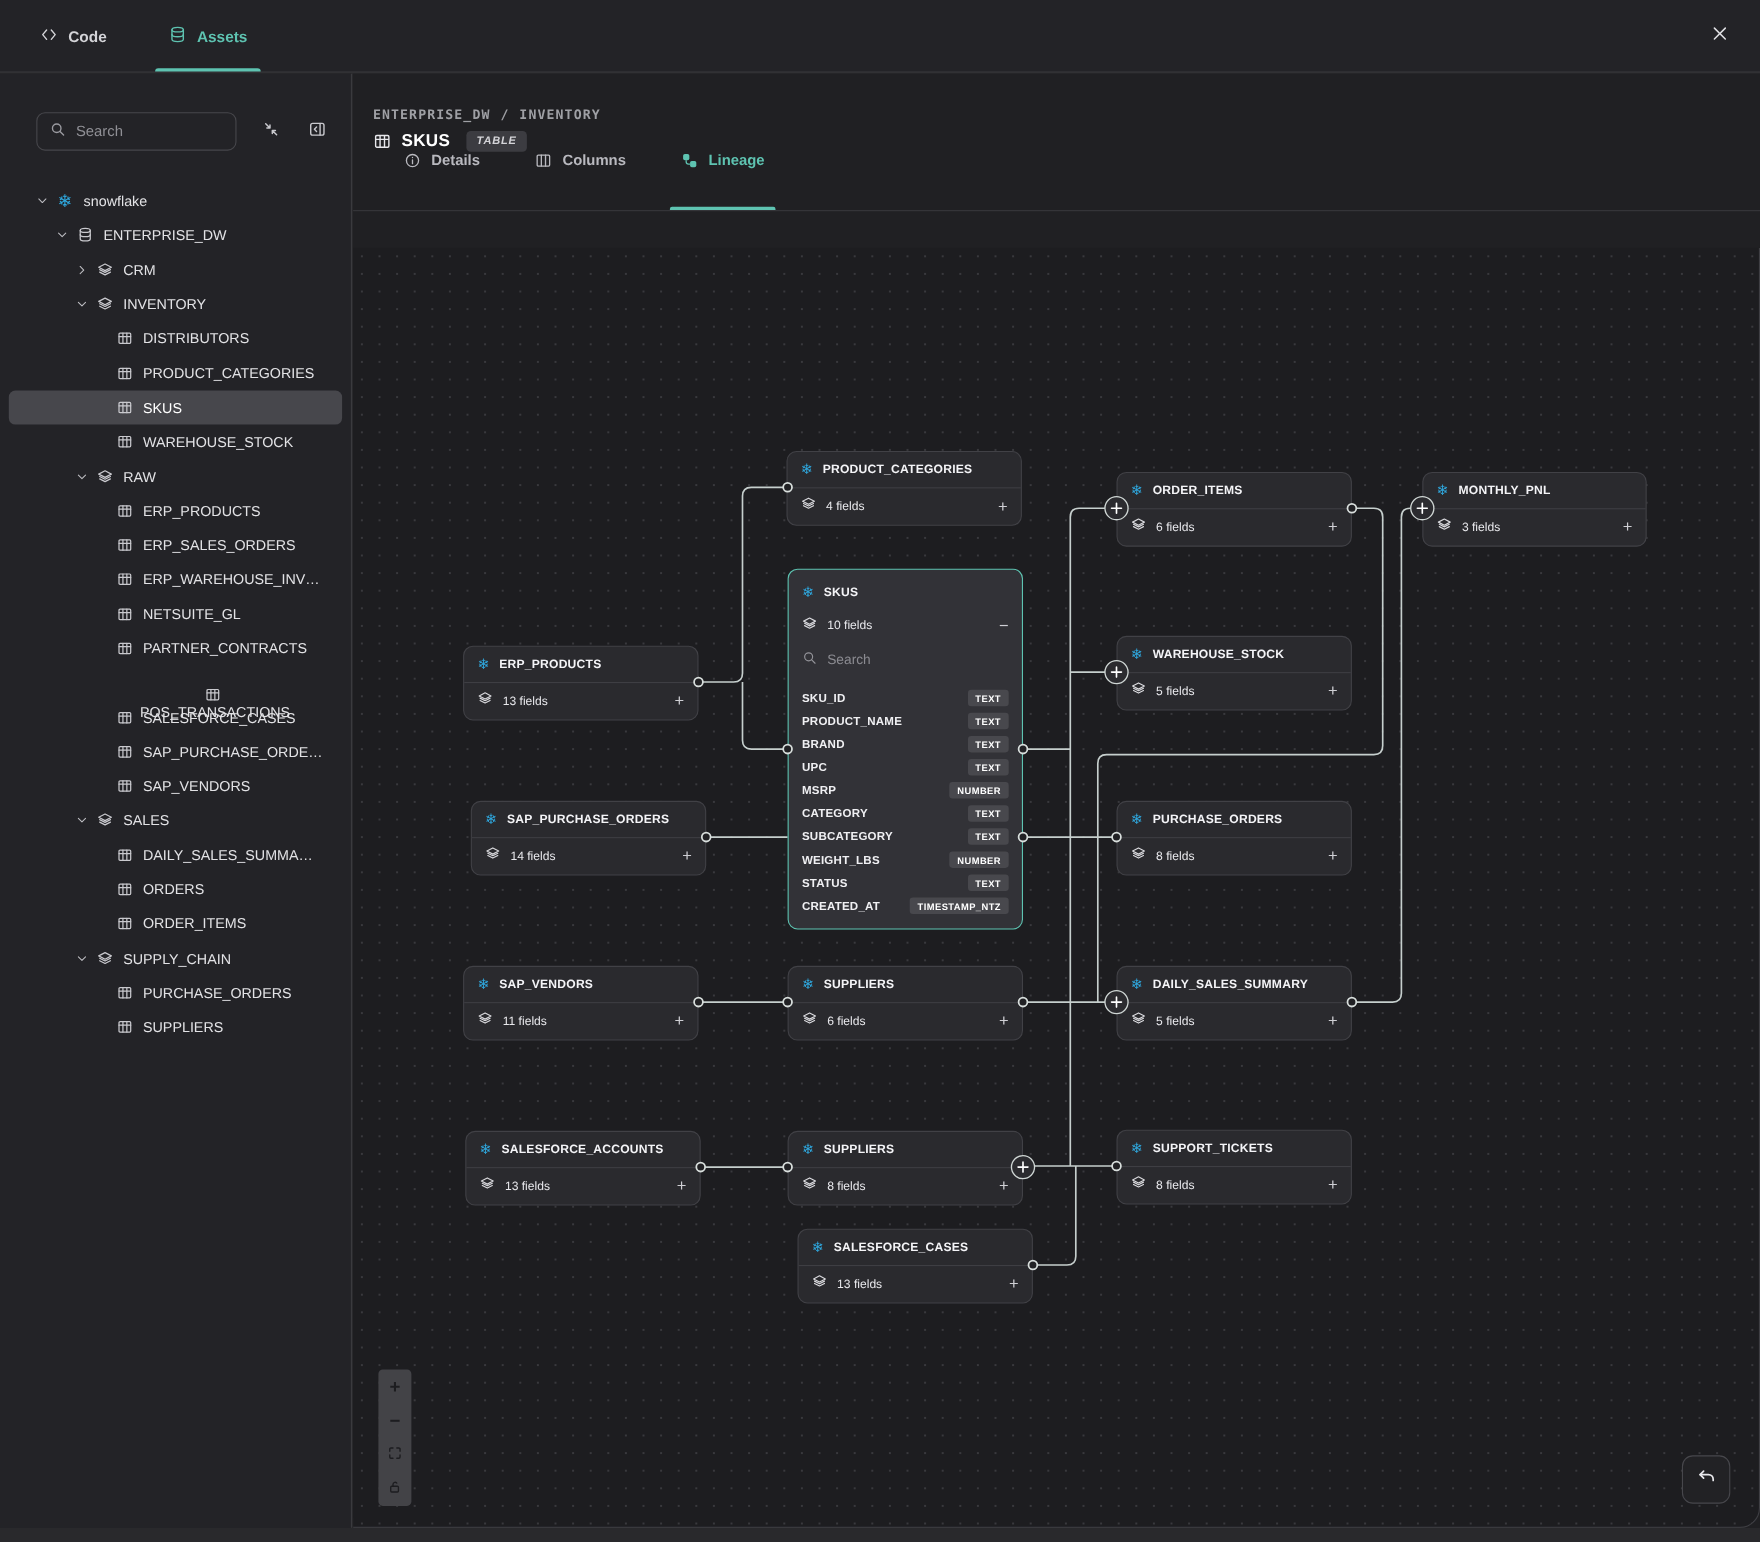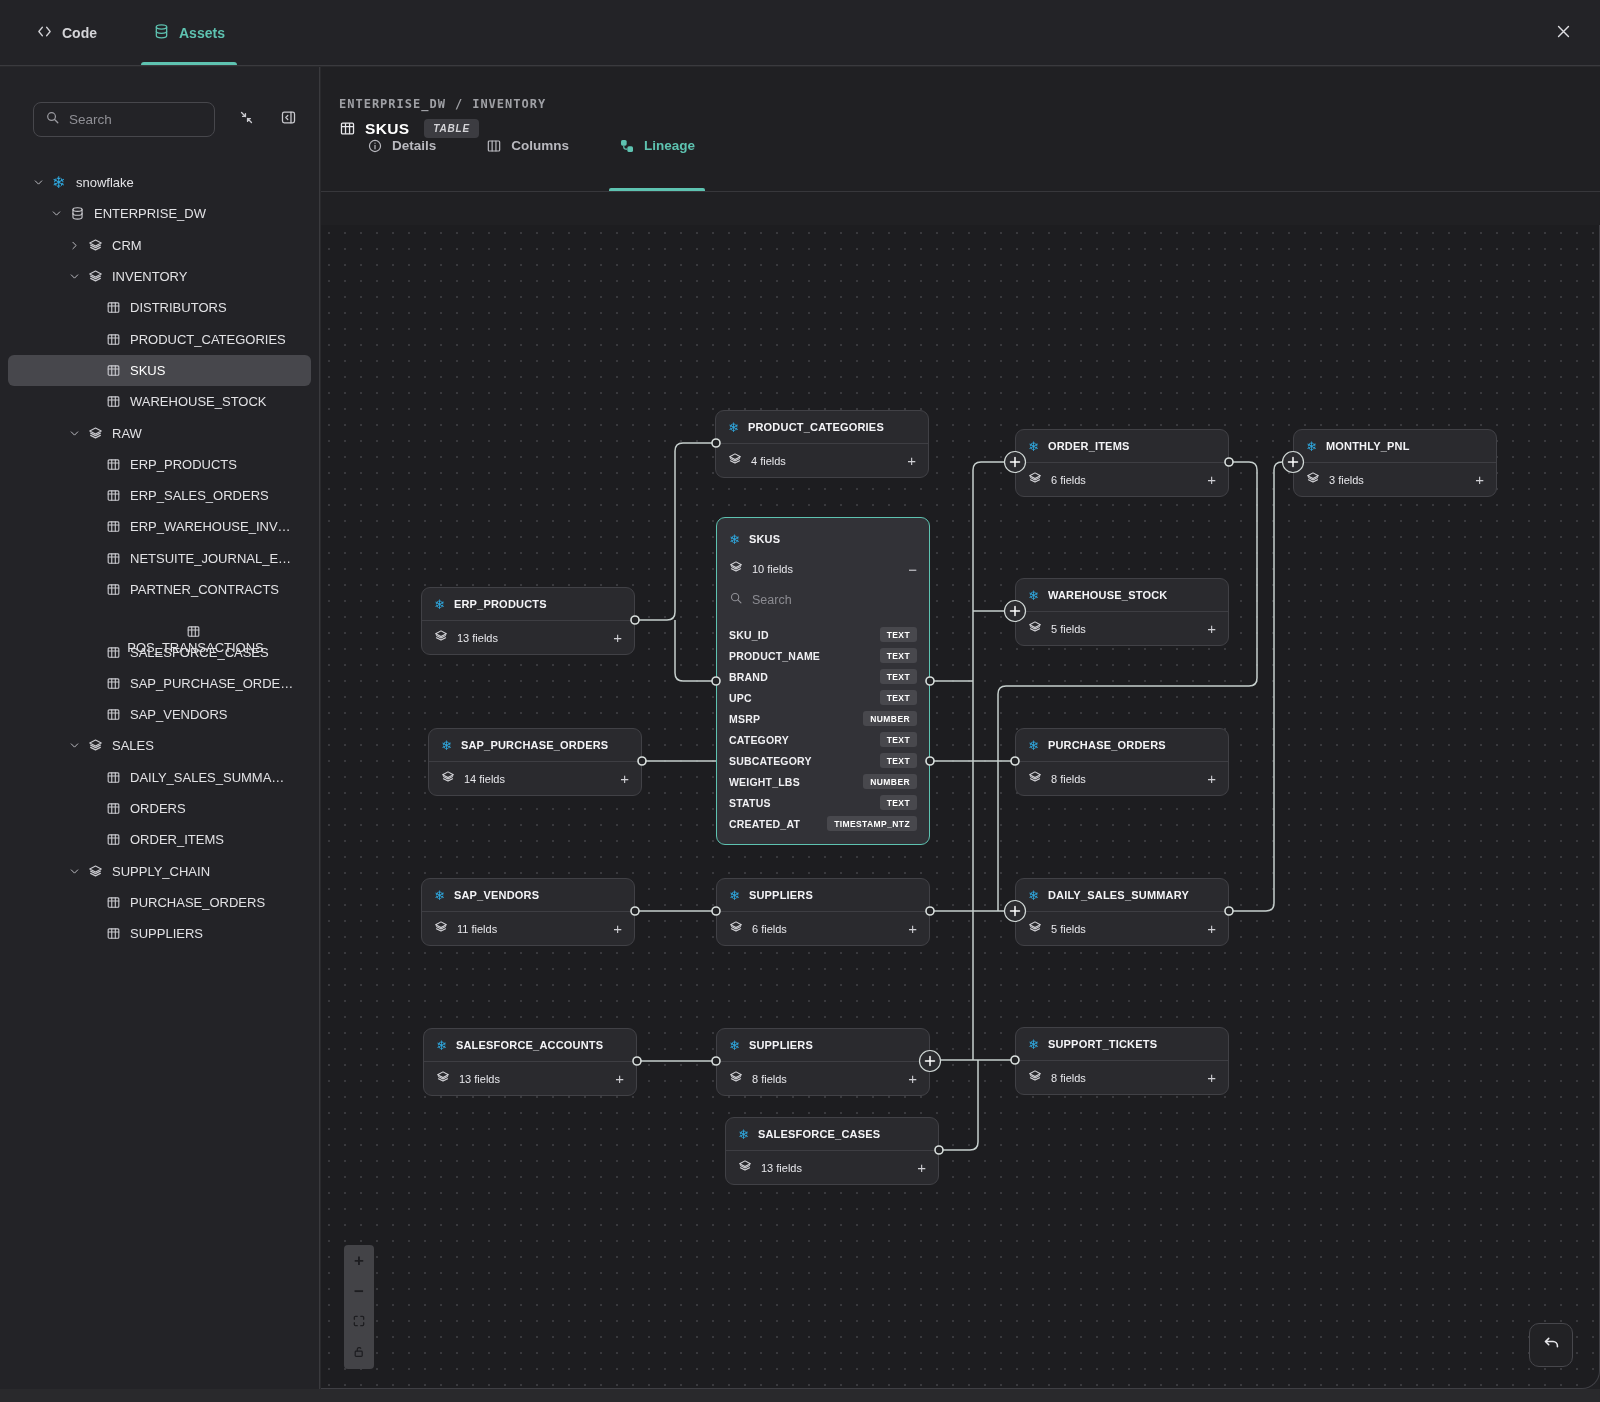--- a/index.html
+++ b/index.html
@@ -303,21 +303,21 @@
         <span>ERP_WAREHOUSE_INV…</span>
       </div>
       <div class="tree-row" style="padding-left: 76px;">
         <span class="tree-chevron"></span>
         <span class="tree-icon">
           <svg viewBox="0 0 24 24" fill="none" stroke="currentColor" stroke-width="1.8" stroke-linecap="round" stroke-linejoin="round">
             <rect x="3.5" y="4.5" width="17" height="15" rx="1.5"></rect>
             <path d="M3.5 9.5h17M9.2 4.5v15M14.9 4.5v15"></path>
           </svg>
         </span>
-        <span>NETSUITE_JOURNAL_E…</span>
+        <span>NETSUITE_GL</span>
       </div>
       <div class="tree-row" style="padding-left: 76px;">
         <span class="tree-chevron"></span>
         <span class="tree-icon">
           <svg viewBox="0 0 24 24" fill="none" stroke="currentColor" stroke-width="1.8" stroke-linecap="round" stroke-linejoin="round">
             <rect x="3.5" y="4.5" width="17" height="15" rx="1.5"></rect>
             <path d="M3.5 9.5h17M9.2 4.5v15M14.9 4.5v15"></path>
           </svg>
         </span>
         <span>PARTNER_CONTRACTS</span>

